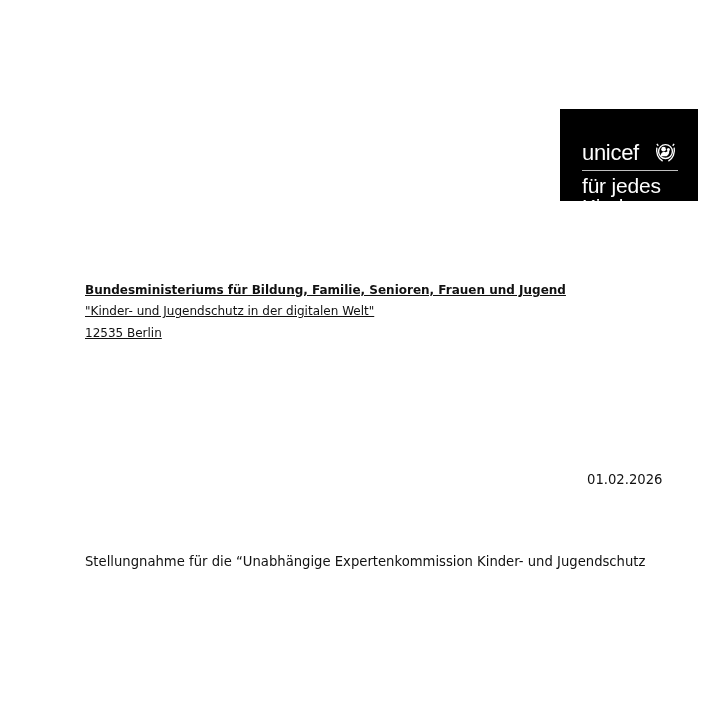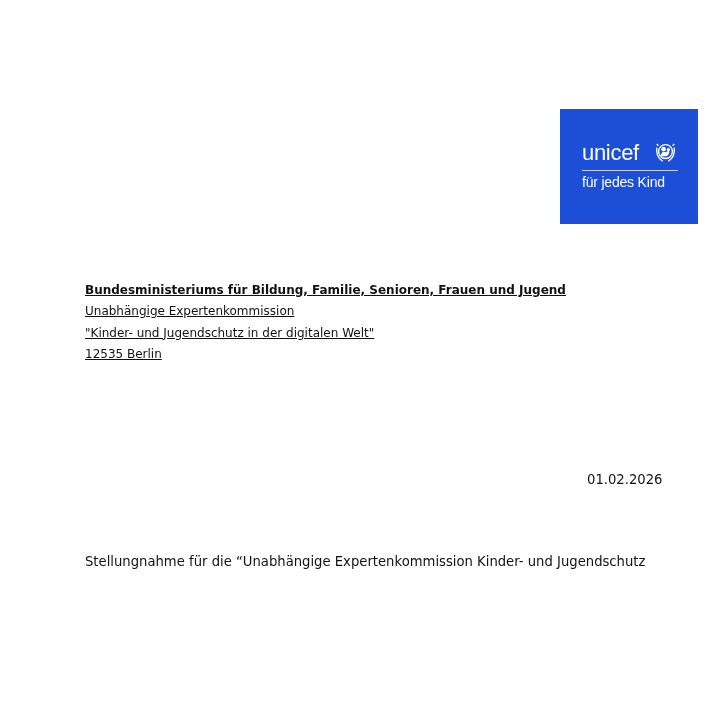--- a/index.html
+++ b/index.html
@@ -13,22 +13,22 @@
       position: relative;
       overflow: hidden;
       font-family: "DejaVu Sans", "Liberation Sans", sans-serif;
       color: #111111;
     }
     .logo {
       position: absolute;
       left: 560px;
       top: 109px;
       width: 138px;
-      height: 115px;
-      background: #1d4ed8;
+      height: 92px;
+      background: #000000;
       color: #ffffff;
     }
     .logo-word {
       position: absolute;
       left: 22px;
       top: 33px;
       font-family: "Liberation Sans", sans-serif;
       font-size: 22px;
       letter-spacing: -0.3px;
       line-height: 1;
@@ -46,21 +46,21 @@
       top: 61px;
       width: 96px;
       height: 1px;
       background: rgba(255,255,255,0.75);
     }
     .logo-tagline {
       position: absolute;
       left: 22px;
       top: 66px;
       font-family: "Liberation Sans", sans-serif;
-      font-size: 14px;
+      font-size: 21px;
       line-height: 1;
       letter-spacing: -0.2px;
     }
     .address {
       position: absolute;
       left: 85px;
       top: 280px;
       font-size: 12px;
       line-height: 21.3px;
       text-decoration: underline;
@@ -102,21 +102,20 @@
       <path d="M8 17 C8 13 10 12 12 12.5 C13.5 13 15 12 16.5 10.5 C17.5 12.5 16.8 15.5 14 17 Z"></path>
       <circle cx="16" cy="10" r="1.6"></circle>
     </g>
   </svg>
   <div class="logo-rule"></div>
   <span class="logo-tagline">für jedes Kind</span>
 </div>
 
 <div class="address">
   <div class="line bold">Bundesministeriums für Bildung, Familie, Senioren, Frauen und Jugend</div>
-  <div class="line">Unabhängige Expertenkommission</div>
   <div class="line">"Kinder- und Jugendschutz in der digitalen Welt"</div>
   <div class="line">12535 Berlin</div>
 </div>
 
 <div class="date">01.02.2026</div>
 
 <div class="subject">
   <div class="line">Stellungnahme für die “Unabhängige Expertenkommission Kinder- und Jugendschutz</div>
 </div>
 

